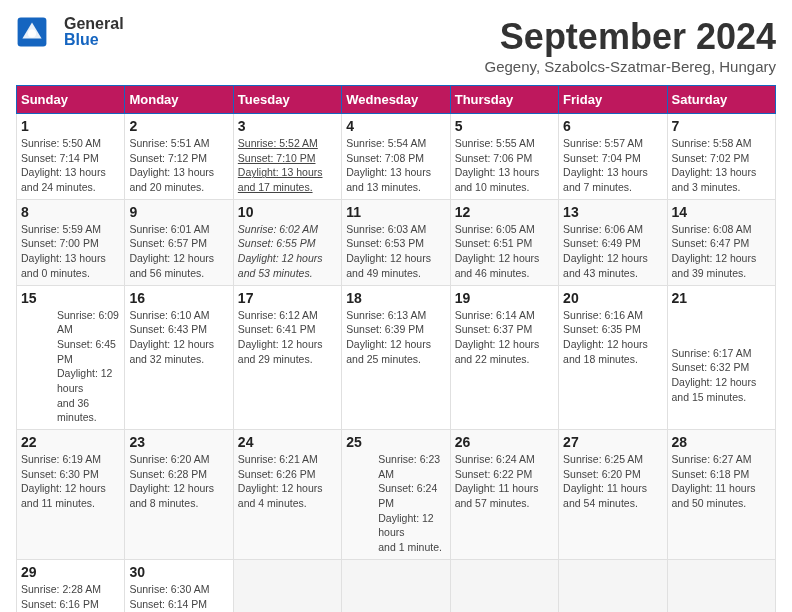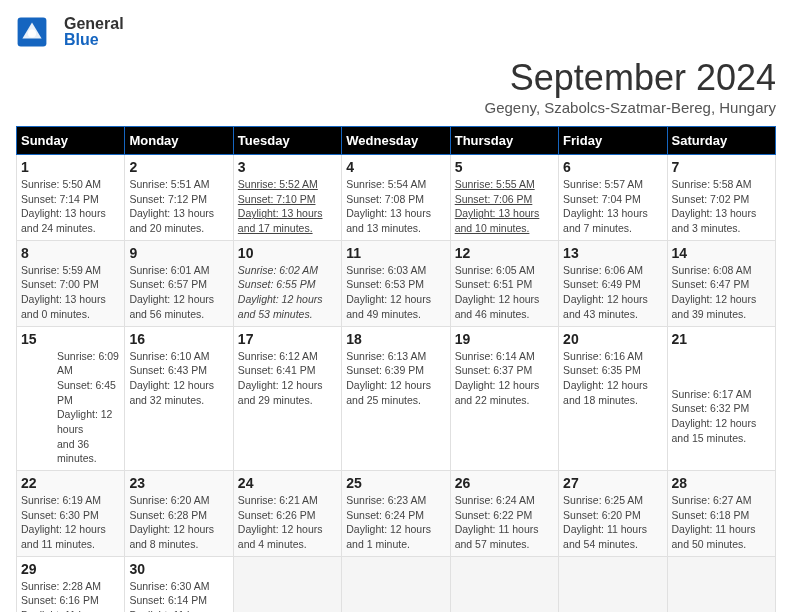--- a/index.html
+++ b/index.html
@@ -23,36 +23,35 @@
     }
     .logo-icon {
       width: 32px;
       height: 32px;
     }
     .title-area {
       text-align: right;
     }
     .month-title {
       font-size: 36px;
-      font-weight: normal;
+      font-weight: bold;
       color: #333;
-      margin-top: 41px;
     }
     .location-title {
       font-size: 15px;
       color: #555;
       text-align: right;
     }
     table {
       width: 100%;
       border-collapse: collapse;
       font-size: 11px;
     }
     thead tr {
-      background-color: #000000;
+      background-color: #be185d;
       color: #fff;
     }
     thead th {
       padding: 6px 4px;
       text-align: left;
       font-size: 13px;
       font-weight: bold;
       border: 1px solid #1565c0;
     }
     tbody tr {
@@ -147,21 +146,21 @@
         </td>
         <td>
           <span class="day-num">4</span>
           <div class="day-info" style="white-space: pre-line;">Sunrise: 5:54 AM
 Sunset: 7:08 PM
 Daylight: 13 hours
 and 13 minutes.</div>
         </td>
         <td>
           <span class="day-num">5</span>
-          <div class="day-info" style="white-space: pre-line; text-decoration: underline;">Sunrise: 5:55 AM
+          <div class="day-info" style="white-space: pre-line;">Sunrise: 5:55 AM
 Sunset: 7:06 PM
 Daylight: 13 hours
 and 10 minutes.</div>
         </td>
         <td>
           <span class="day-num">6</span>
           <div class="day-info" style="white-space: pre-line;">Sunrise: 5:57 AM
 Sunset: 7:04 PM
 Daylight: 13 hours
 and 7 minutes.</div>
@@ -293,21 +292,21 @@
         </td>
         <td>
           <span class="day-num">24</span>
           <div class="day-info" style="white-space: pre-line;">Sunrise: 6:21 AM
 Sunset: 6:26 PM
 Daylight: 12 hours
 and 4 minutes.</div>
         </td>
         <td>
           <span class="day-num">25</span>
-          <div class="day-info" style="white-space: pre-line;">Sunrise: 6:23 AM
+          <div class="day-info" style="white-space: pre-line; margin-left: 32px;">Sunrise: 6:23 AM
 Sunset: 6:24 PM
 Daylight: 12 hours
 and 1 minute.</div>
         </td>
         <td>
           <span class="day-num">26</span>
           <div class="day-info" style="white-space: pre-line;">Sunrise: 6:24 AM
 Sunset: 6:22 PM
 Daylight: 11 hours
 and 57 minutes.</div>

